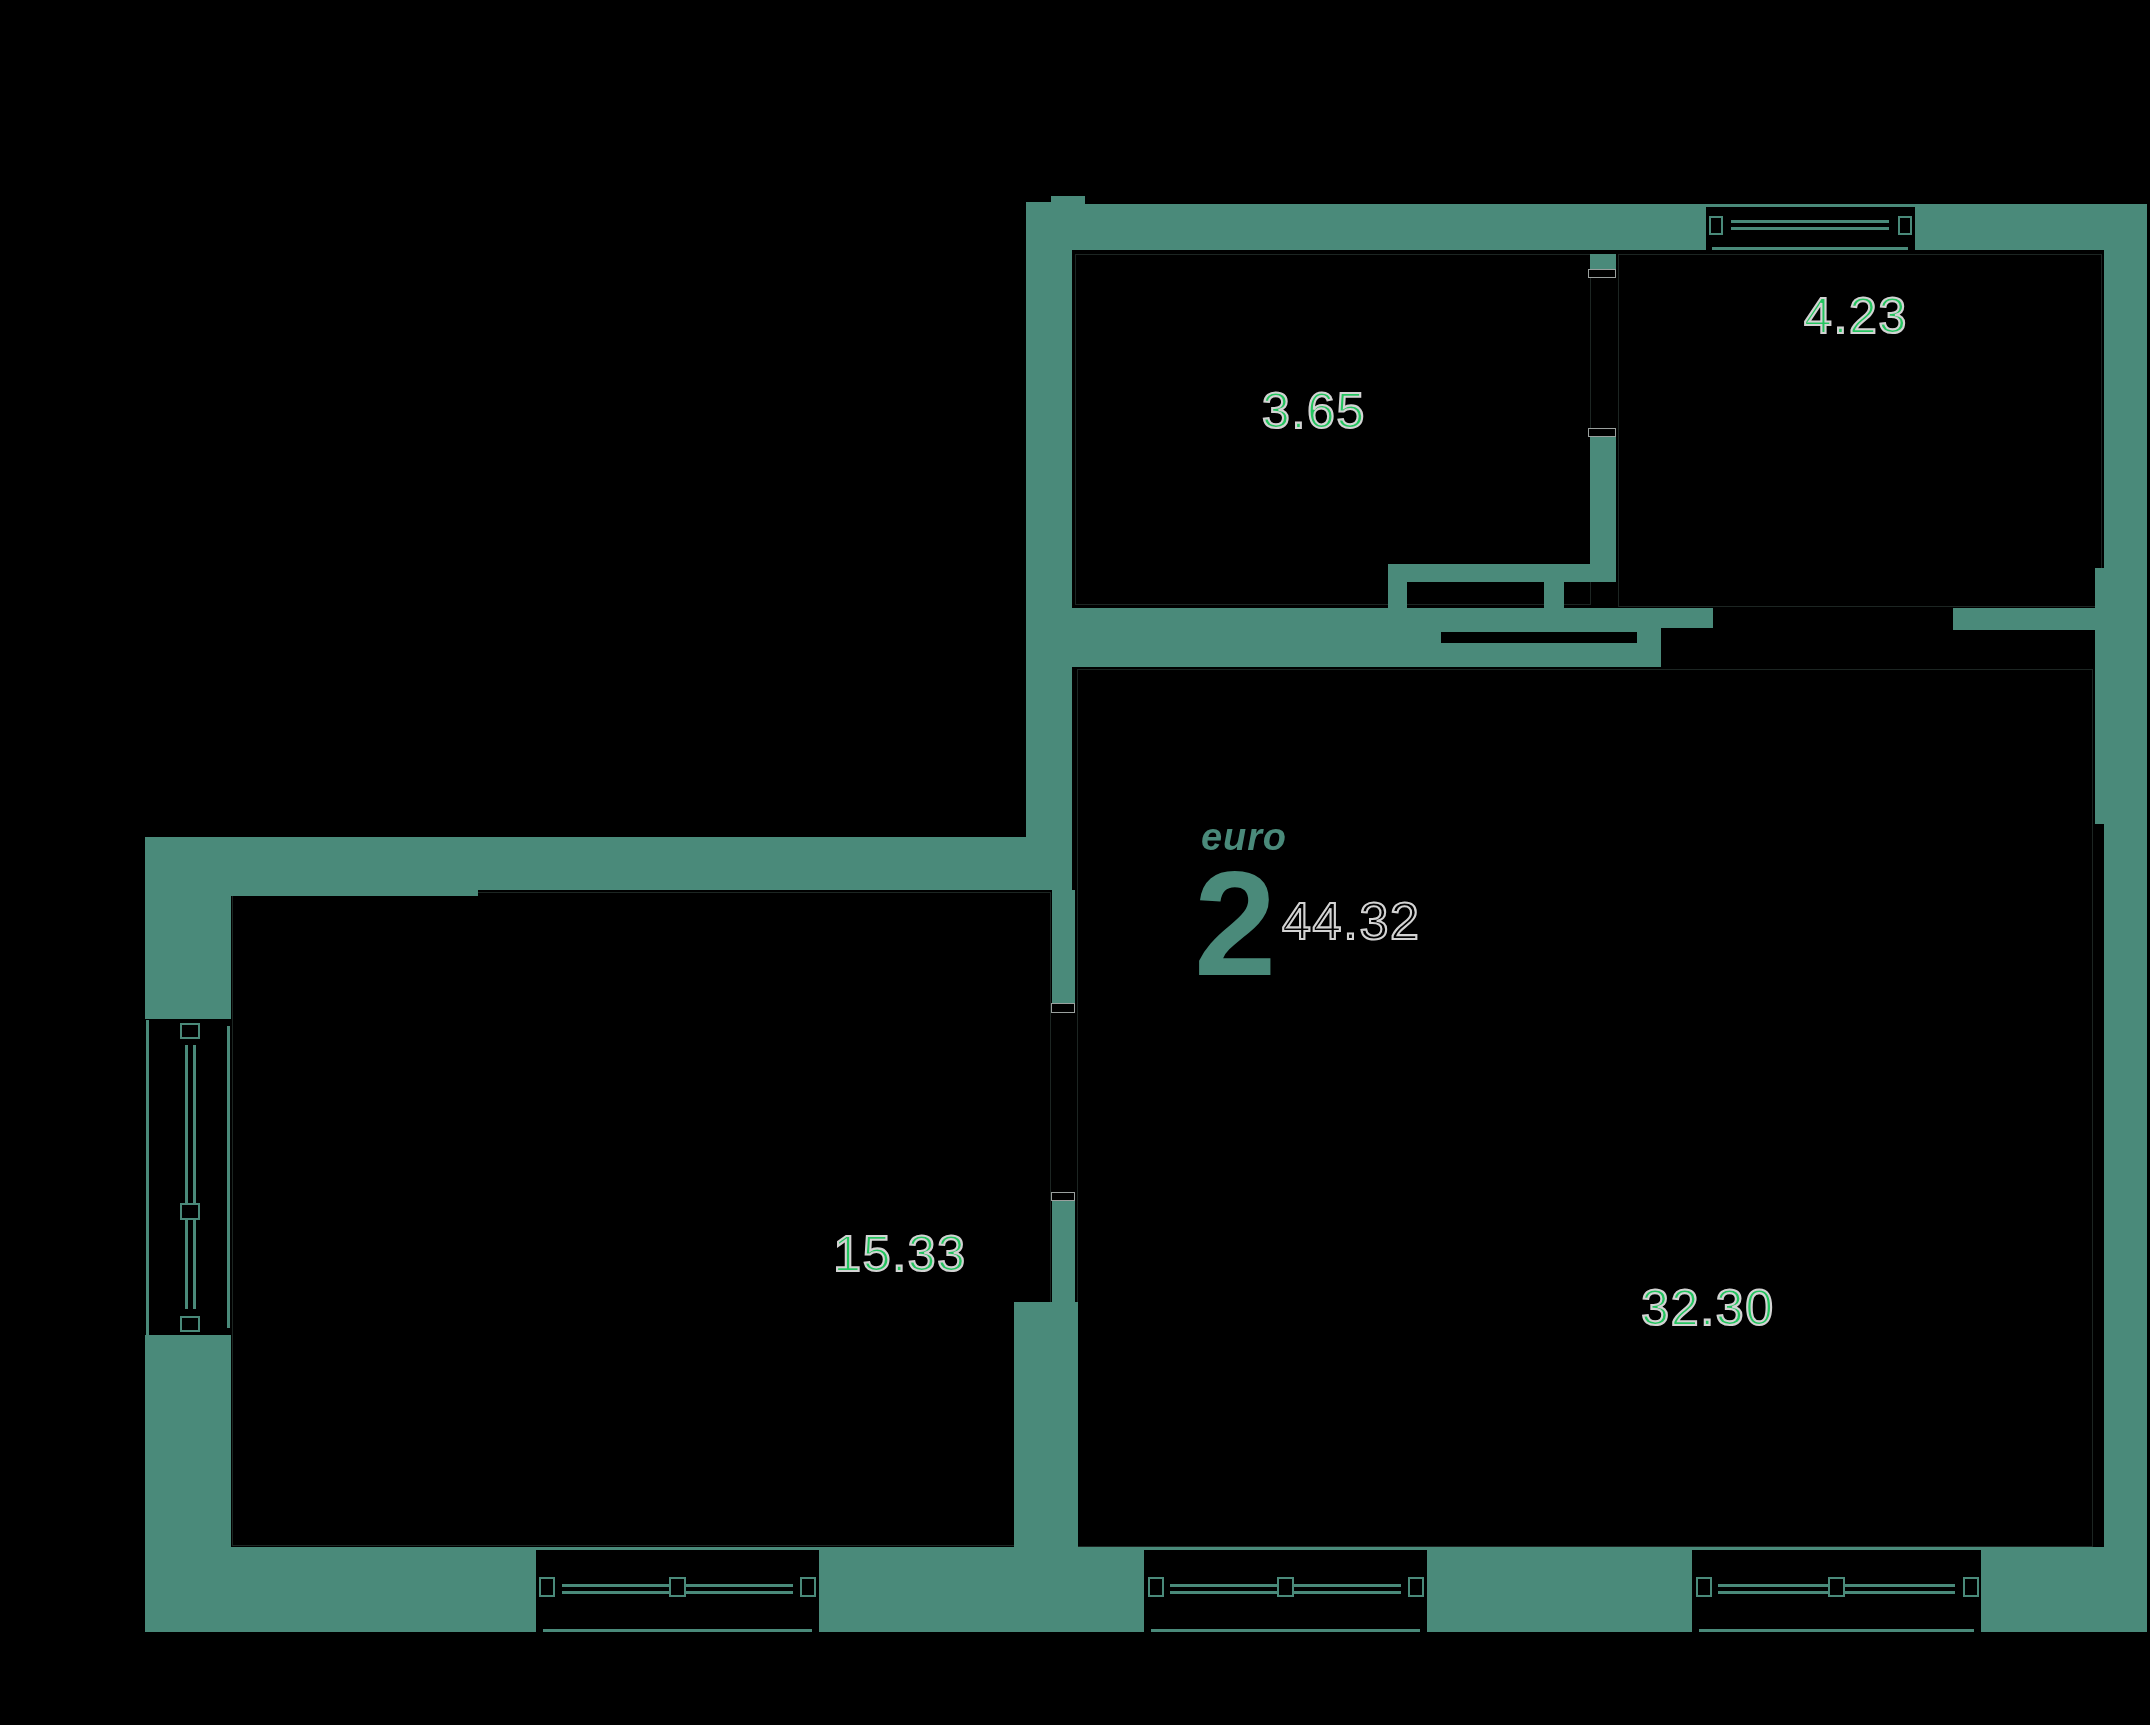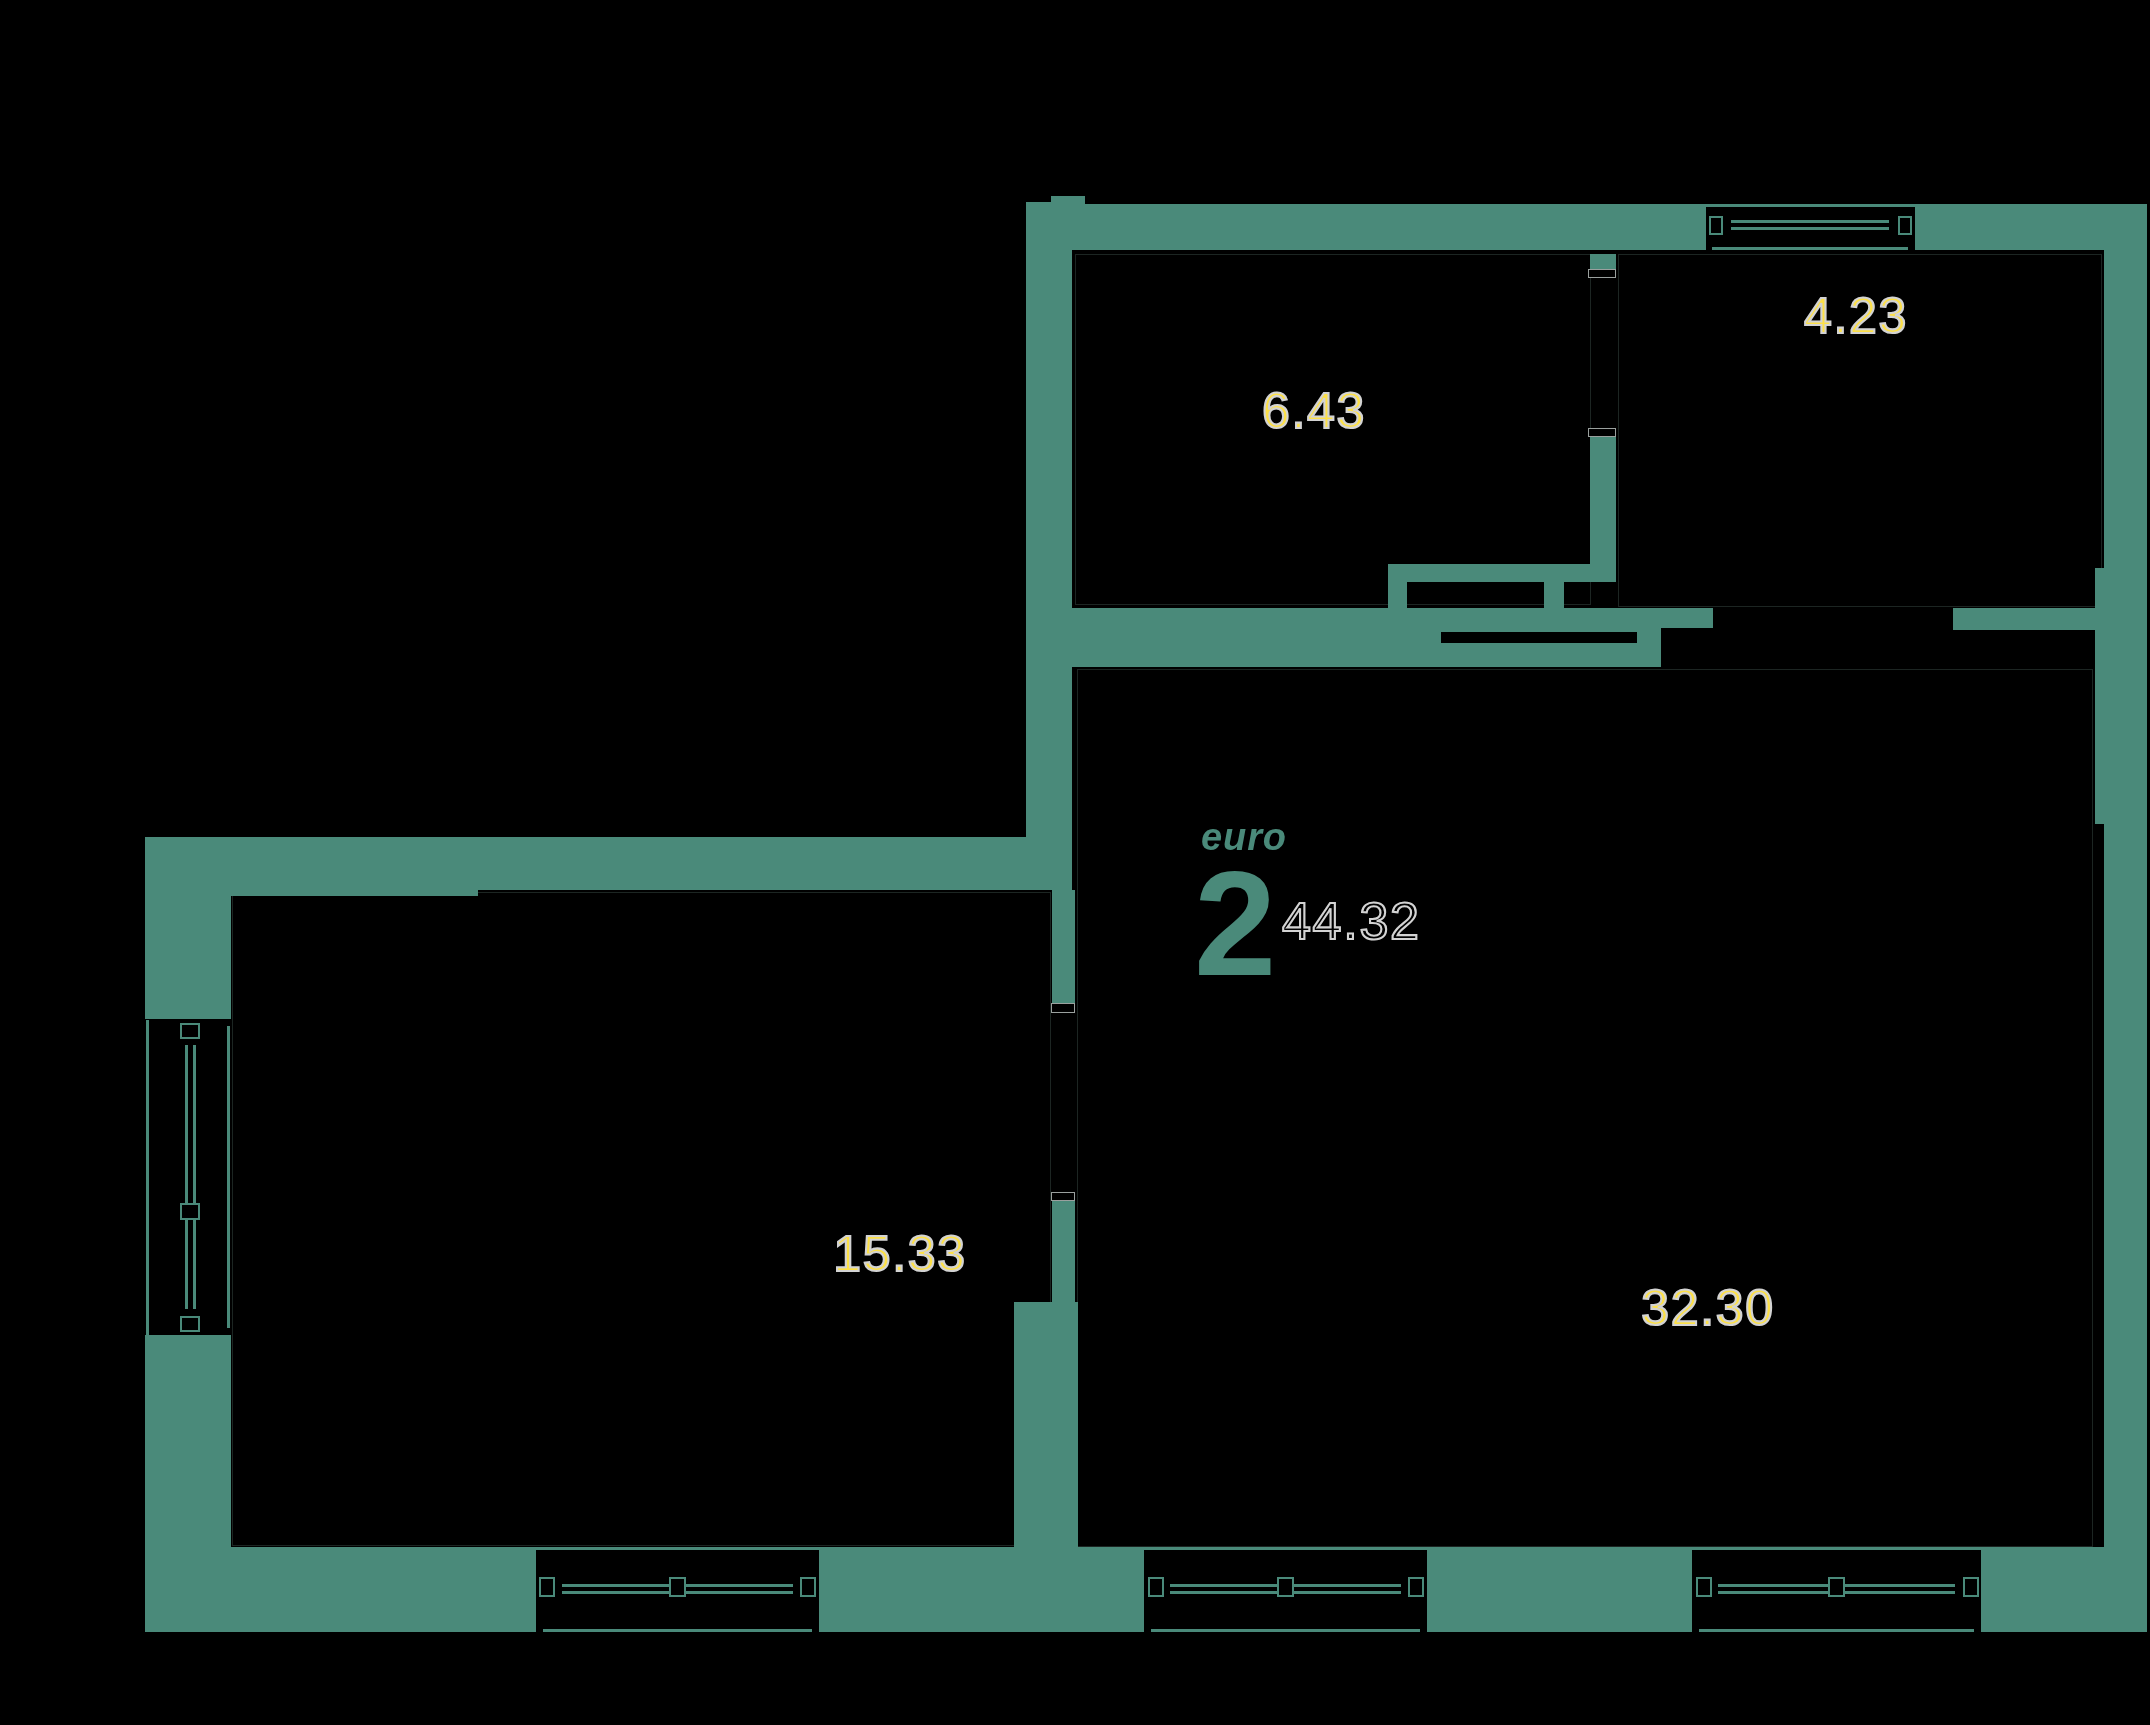--- a/index.html
+++ b/index.html
@@ -9,21 +9,21 @@
   .black{position:absolute;background:#000;}
   .winline{position:absolute;background:var(--teal,#4a8a7a);}
   .wincap{position:absolute;border:2.6px solid var(--teal,#4a8a7a);background:#000;box-sizing:border-box;}
   .doorcap{position:absolute;border:1.7px solid #9aa09e;background:#000;box-sizing:border-box;}
   .roomline{position:absolute;border:1.7px solid #1c2522;box-sizing:border-box;}
   .area-label{
     position:absolute;
     font-size:50px;
     font-weight:400;
     letter-spacing:1.7px;
-    color:#fde047;
+    color:#22c55e;
     -webkit-text-stroke:2.1px var(--stroke,#d3d3d3);
     transform:translate(-50%,-50%);
     white-space:nowrap;
   }
   .euro-label{
     position:absolute;
     color:var(--teal,#4a8a7a);
     font-size:38px;
     font-weight:700;
     letter-spacing:0.9px;
@@ -120,18 +120,18 @@
       <div class="doorcap" style="left: 1051px; top: 1003px; width: 24px; height: 9.5px;"></div>
       <div class="doorcap" style="left: 1051px; top: 1192px; width: 24px; height: 8.6px;"></div>
       <div class="doorcap" style="left: 1588px; top: 269px; width: 28px; height: 8.6px;"></div>
       <div class="doorcap" style="left: 1588px; top: 428px; width: 28px; height: 8.6px;"></div>
     </div>
 
   <div class="euro-label" style="left:1201px;top:816px;font-style:italic;">euro</div>
   <div class="big-number" style="left:1194px;top:850px;">2</div>
   <div class="total-area" style="left:1282px;top:921px;">44.32</div>
 
-  <div class="area-label" style="left:1314px;top:411px;">6.43</div>
+  <div class="area-label" style="left:1314px;top:411px;">3.65</div>
   <div class="area-label" style="left:1856px;top:316px;">4.23</div>
   <div class="area-label" style="left:900px;top:1254px;">15.33</div>
   <div class="area-label" style="left:1708px;top:1308px;">32.30</div>
 </div>
 
 
 </body></html>

